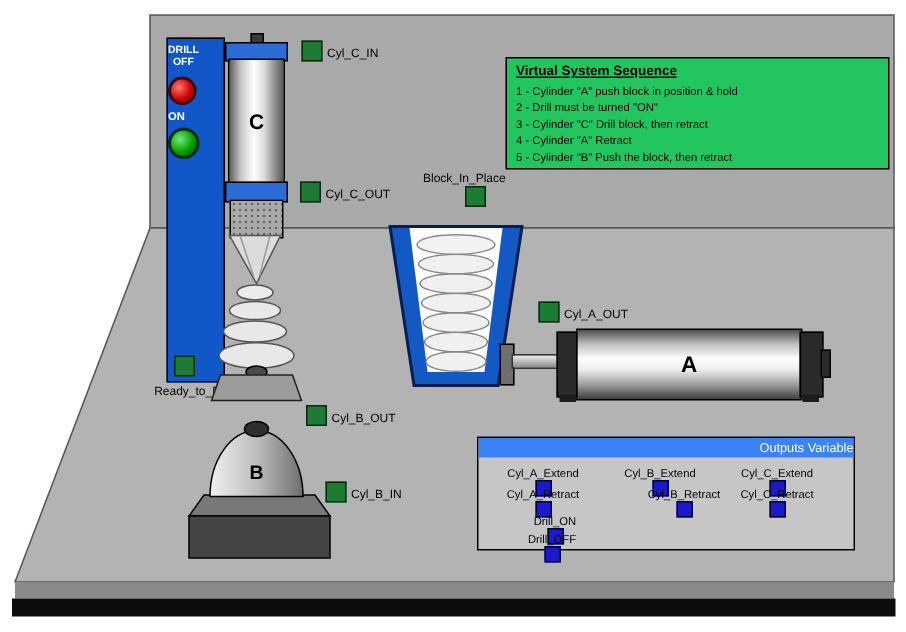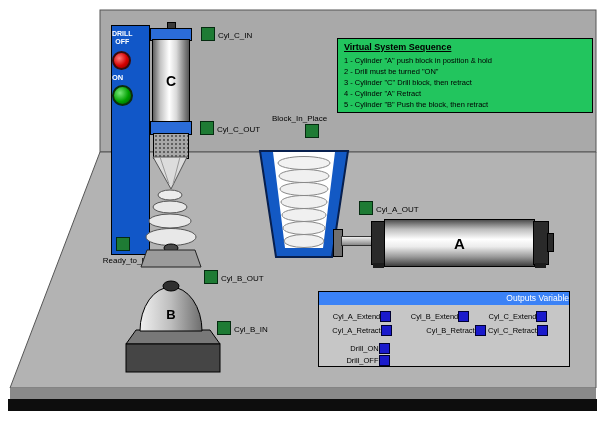--- a/index.html
+++ b/index.html
@@ -57,27 +57,27 @@
   .cyla-body .cyl-letter{font-size:15px;}
   .cyla-foot{width:11px;height:5px;background:#1c1c1c;}
   .foot-l{left:373px;top:263px;}
   .foot-r{left:535px;top:263px;}
 
   
   .sensor{position:absolute;display:flex;align-items:center;gap:3px;font-size:8px;}
   .sensor .sq{width:12px;height:12px;background:#1e7b34;border:1px solid #052b10;flex:none;}
   .sensor .slabel{padding-top:3px;white-space:nowrap;}
   .sensor-v{flex-direction:column;gap:1px;}
-  .sensor-v .slabel{padding-top:0;}
+  .sensor-v .slabel{padding-top:0;margin-left:10px;}
 
   
   .out-panel{left:318px;top:291px;width:252px;height:76px;background:#c6c6c6;border:1px solid #000;box-sizing:border-box;}
   .out-title{height:13px;background:#3b82f6;color:#fff;font-size:8.5px;font-weight:normal;
              line-height:13px;padding-left:4px;text-align:right;}
-  .out-item{position:absolute;display:flex;justify-content:center;align-items:center;font-size:7.5px;}
+  .out-item{position:absolute;display:flex;justify-content:center;align-items:center;font-size:7.5px;flex-direction:column;}
   .out-item .olabel{white-space:nowrap;}
   .out-item .osq{width:9px;height:9px;background:#1a1acc;border:1px solid #000030;flex:none;}
 </style>
 </head>
 <body>
 
 <div id="stage">
 
   <svg class="abs" style="left:0;top:0" width="604" height="421">
     <rect x="100" y="10" width="496" height="142" fill="#a9a9a9" stroke="#555"></rect>

